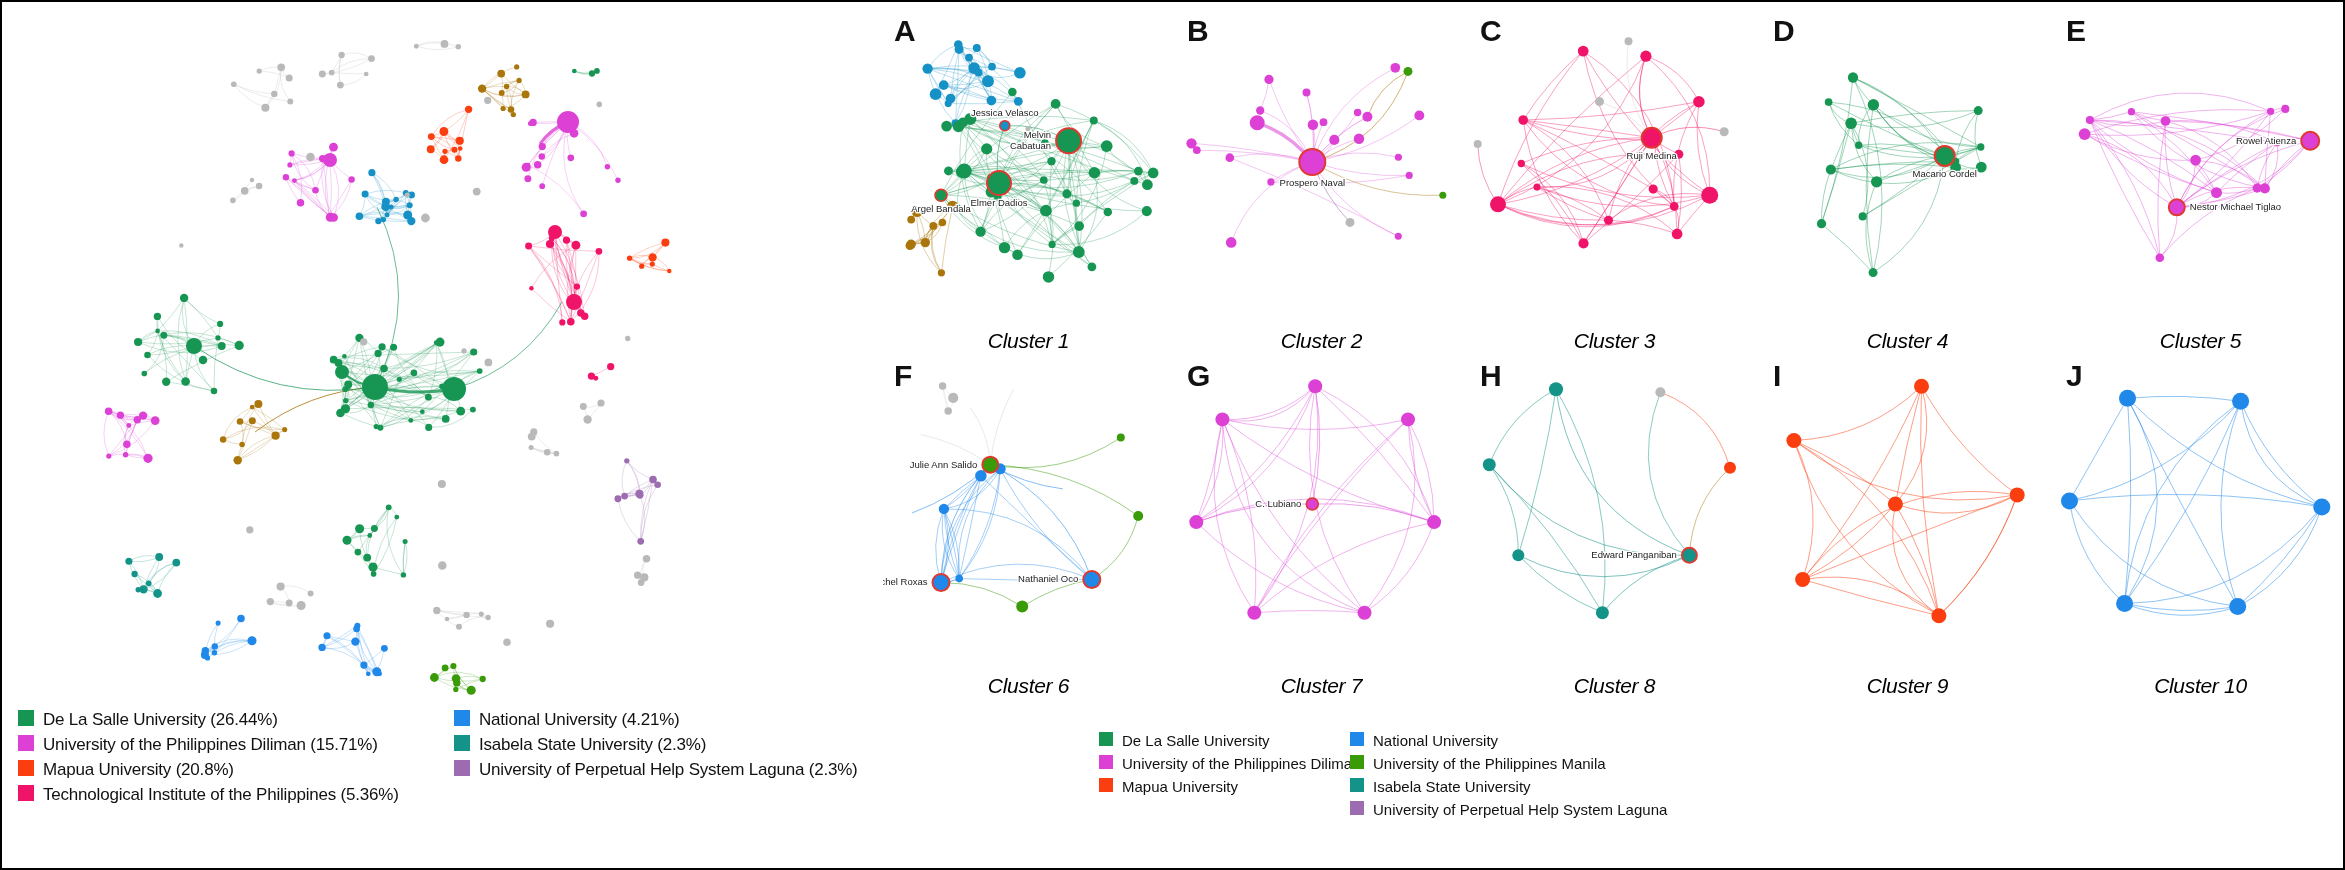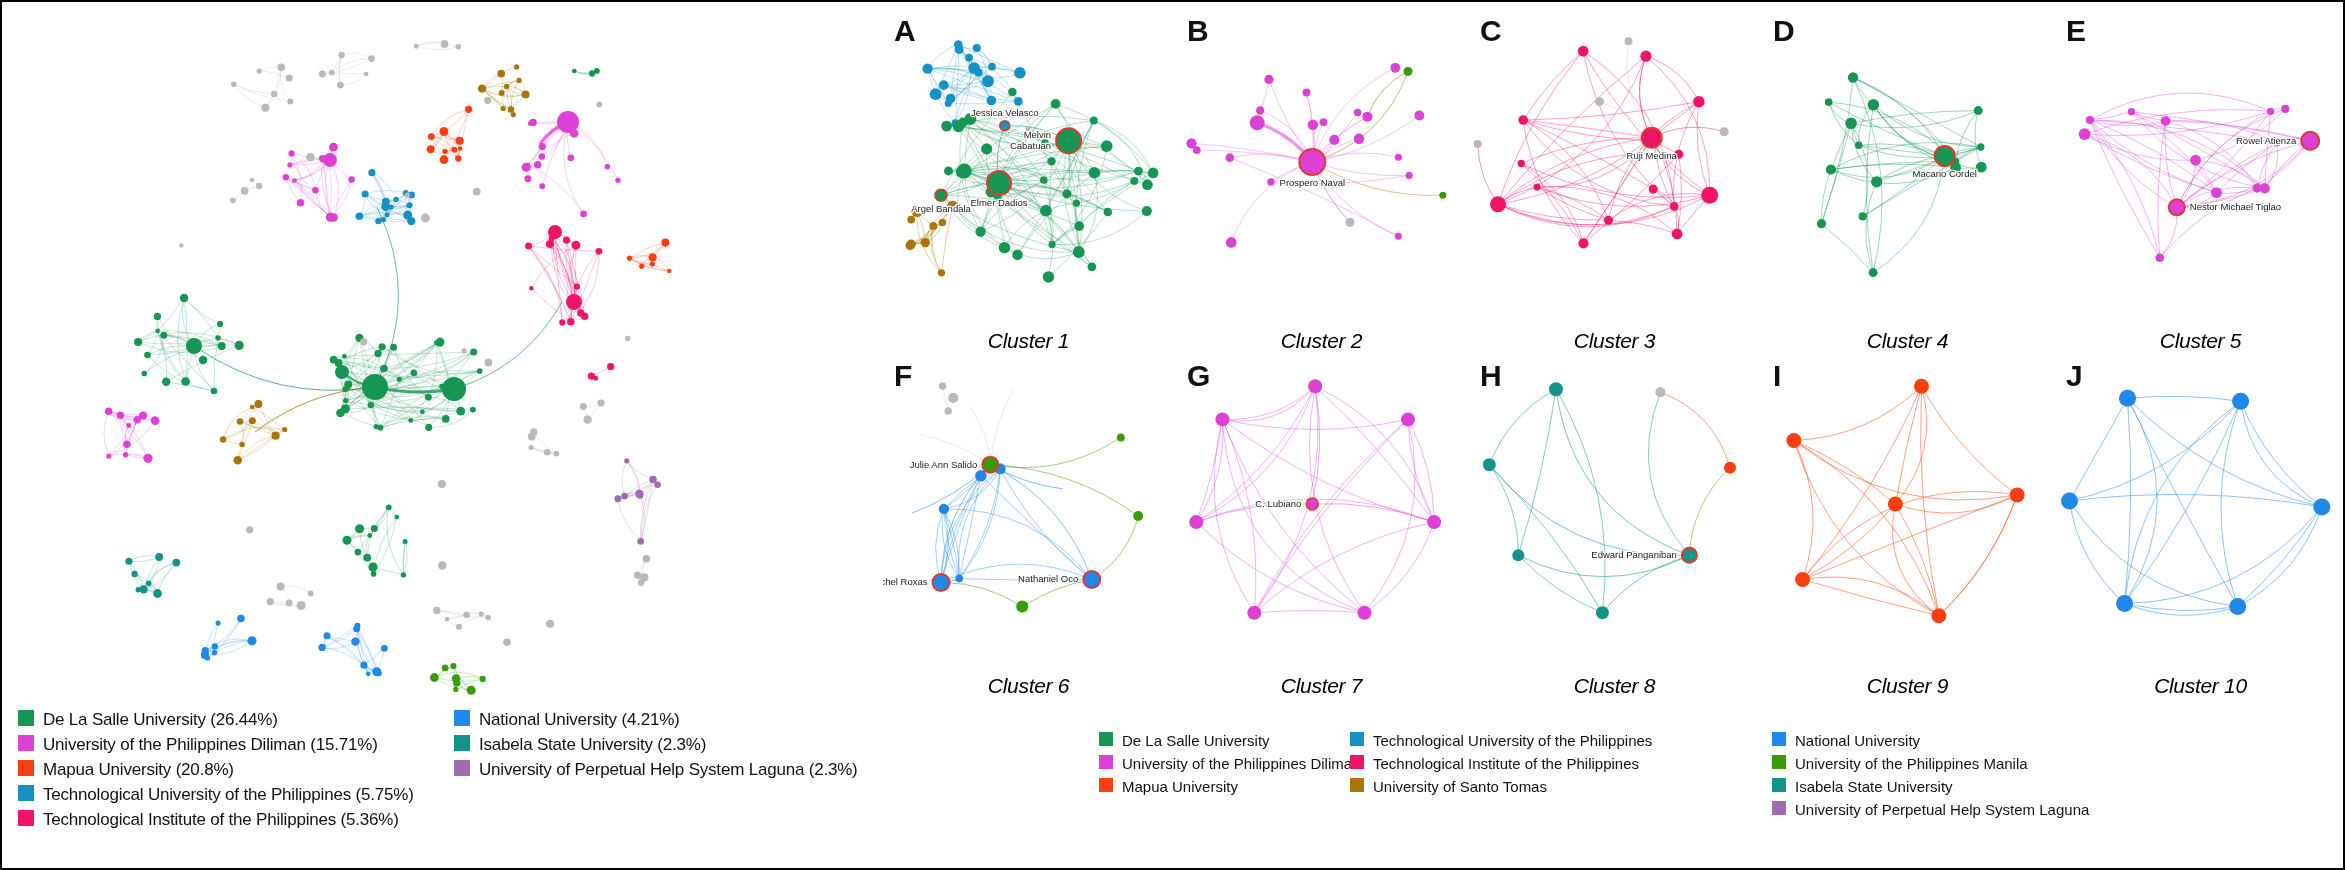--- a/index.html
+++ b/index.html
@@ -1714,24 +1714,20 @@
         </div>
         <div class="legend-row">
           <span class="swatch" style="background: rgb(220, 64, 212);"></span>
           <span class="legend-label">University of the Philippines Diliman (15.71%)</span>
         </div>
         <div class="legend-row">
           <span class="swatch" style="background: rgb(251, 62, 15);"></span>
           <span class="legend-label">Mapua University (20.8%)</span>
         </div>
         <div class="legend-row">
-          <span class="swatch" style="background: rgb(21, 145, 198);"></span>
-          <span class="legend-label">Technological University of the Philippines (5.75%)</span>
-        </div>
-        <div class="legend-row">
           <span class="swatch" style="background: rgb(240, 20, 104);"></span>
           <span class="legend-label">Technological Institute of the Philippines (5.36%)</span>
         </div>
       </div>
       <div class="legend-col">
         <div class="legend-row">
           <span class="swatch" style="background: rgb(31, 136, 233);"></span>
           <span class="legend-label">National University (4.21%)</span>
         </div>
         <div class="legend-row">
@@ -1754,34 +1750,20 @@
           <span class="swatch" style="background: rgb(220, 64, 212);"></span>
           <span class="legend-label">University of the Philippines Diliman</span>
         </div>
         <div class="legend-row">
           <span class="swatch" style="background: rgb(251, 62, 15);"></span>
           <span class="legend-label">Mapua University</span>
         </div>
       </div>
       <div class="legend-col">
         <div class="legend-row">
-          <span class="swatch" style="background: rgb(21, 145, 198);"></span>
-          <span class="legend-label">Technological University of the Philippines</span>
-        </div>
-        <div class="legend-row">
-          <span class="swatch" style="background: rgb(240, 20, 104);"></span>
-          <span class="legend-label">Technological Institute of the Philippines</span>
-        </div>
-        <div class="legend-row">
-          <span class="swatch" style="background: rgb(170, 117, 11);"></span>
-          <span class="legend-label">University of Santo Tomas</span>
-        </div>
-      </div>
-      <div class="legend-col">
-        <div class="legend-row">
           <span class="swatch" style="background: rgb(31, 136, 233);"></span>
           <span class="legend-label">National University</span>
         </div>
         <div class="legend-row">
           <span class="swatch" style="background: rgb(58, 155, 8);"></span>
           <span class="legend-label">University of the Philippines Manila</span>
         </div>
         <div class="legend-row">
           <span class="swatch" style="background: rgb(20, 148, 136);"></span>
           <span class="legend-label">Isabela State University</span>

